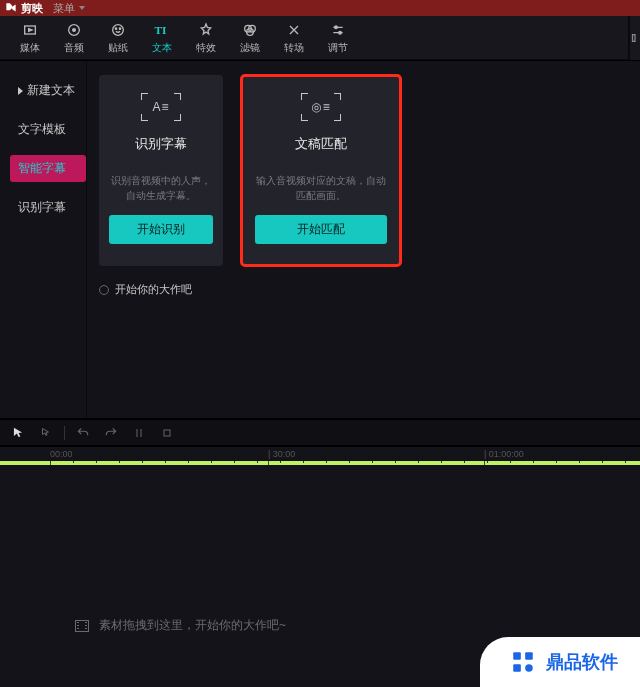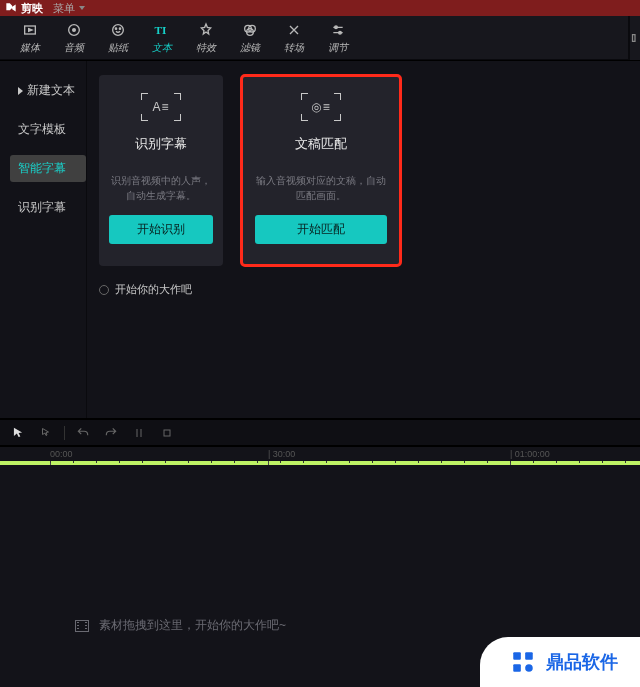--- a/index.html
+++ b/index.html
@@ -21,40 +21,40 @@
     .topnav {
       display: flex; align-items: center; background: #17171d;
       border-bottom: 1px solid #0a0a0e; height: 44px; padding: 0 8px;
     }
     .nav-item {
       display: flex; flex-direction: column; align-items: center; justify-content: center;
       width: 44px; height: 44px; color: #b8b8b8; gap: 2px; cursor: pointer;
     }
     .nav-item.active { color: #16d0c8; }
     .nav-item .ico { width: 18px; height: 18px; display: flex; align-items: center; justify-content: center; }
-    .nav-item span { font-size: 10px; font-style: italic; }
+    .nav-item span { font-size: 10px; }
     .right-edge {
       position: absolute; right: 0; top: 16px; width: 12px; height: 44px;
       background: #17171d; color: #888; display: flex; align-items: center; justify-content: center;
       border-left: 2px solid #0a0a0e;
     }
 
     .work {
       display: flex; background: #121218; height: 358px;
       border-top: 1px solid #000; position: relative;
     }
     .sidebar {
       width: 86px; background: #121218; padding: 16px 0 7px 10px;
       display: flex; flex-direction: column; gap: 12px;
     }
     .side-item {
       color: #c8c8c8; font-size: 12px; padding: 5px 8px; border-radius: 3px;
       display: flex; align-items: center; gap: 4px; cursor: pointer; white-space: nowrap;
     }
-    .side-item.active { background: #404040; color: #19d3cc; }
+    .side-item.active { background: #be185d; color: #19d3cc; }
     .tri { width: 0; height: 0; border-top: 4px solid transparent; border-bottom: 4px solid transparent; border-left: 5px solid #c8c8c8; }
 
     .main {
       flex: 1; padding: 14px 12px; background: #121218;
       border-left: 1px solid #0a0a0e;
     }
     .cards { display: flex; gap: 18px; }
     .card {
       width: 124px; background: #23232b; border-radius: 4px;
       padding: 18px 10px 14px; display: flex; flex-direction: column; align-items: center;
@@ -292,21 +292,21 @@
       <svg width="12" height="12" viewBox="0 0 24 24" fill="none" stroke="currentColor" stroke-width="2">
         <rect x="6" y="6" width="12" height="12"></rect>
       </svg>
     </div>
 </div>
 
 <div class="timeline">
   <div class="ruler">
     <span class="tick" style="left:50px">00:00</span>
     <span class="tick" style="left:268px">| 30:00</span>
-    <span class="tick" style="left:510px">| 01:00:00</span>
+    <span class="tick" style="left:484px">| 01:00:00</span>
   <span class="minor" style="left: 50px;"></span>
       <span class="minor" style="left: 73px;"></span>
       <span class="minor" style="left: 96px;"></span>
       <span class="minor" style="left: 119px;"></span>
       <span class="minor" style="left: 142px;"></span>
       <span class="minor" style="left: 165px;"></span>
       <span class="minor" style="left: 188px;"></span>
       <span class="minor" style="left: 211px;"></span>
       <span class="minor" style="left: 234px;"></span>
       <span class="minor" style="left: 257px;"></span>

